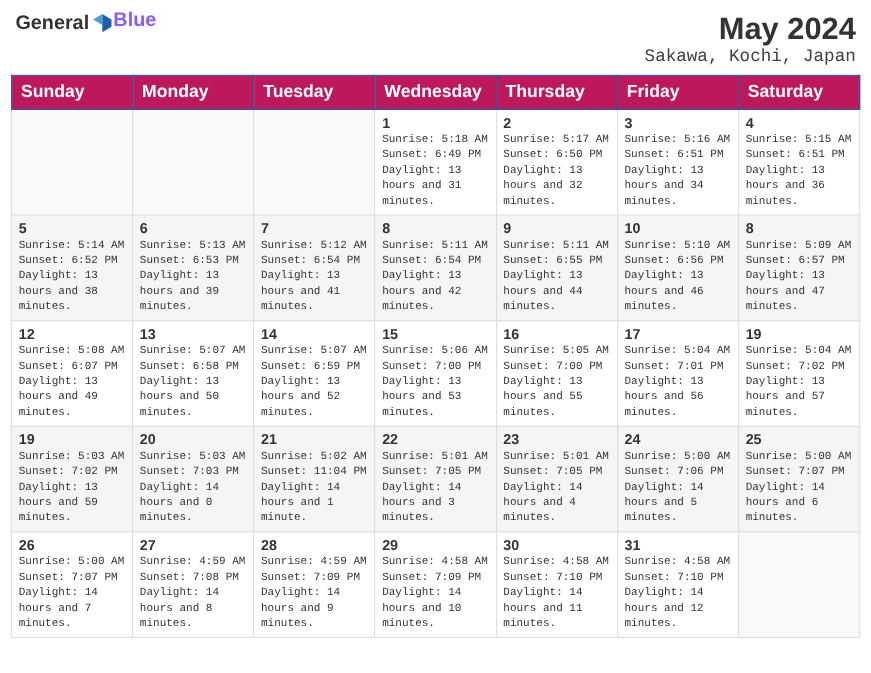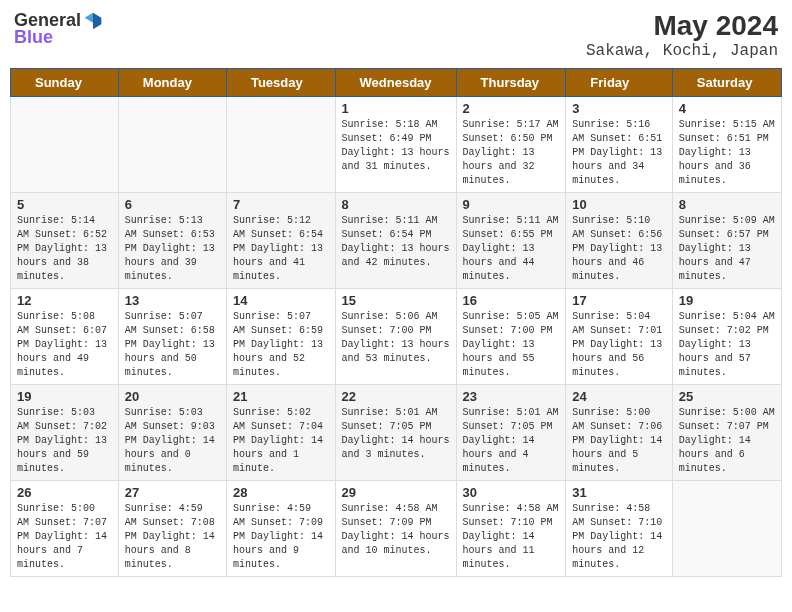--- a/index.html
+++ b/index.html
@@ -49,26 +49,26 @@
       font-size: 16px;
       color: #404040;
       font-family: Liberation Mono, monospace;
     }
     .calendar {
       width: 100%;
       border-collapse: collapse;
       border: 1px solid #ccc;
     }
     .calendar th {
-      background-color: #a16207;
+      background-color: #be185d;
       color: #fff;
-      font-size: 13px;
+      font-size: 16px;
       font-weight: bold;
       text-align: left;
-      padding: 6px 24px;
+      padding: 6px 8px;
       border: 1px solid #1a5fa8;
     }
     .calendar td {
       vertical-align: top;
       padding: 4px 6px;
       border: 1px solid #ddd;
       width: calc(100% / 7);
       min-height: 80px;
       background: #fff;
     }
@@ -90,21 +90,21 @@
     }
     .empty-cell {
       background: #f9f9f9 !important;
     }
   </style>
 </head>
 <body>
 
 <div class="header">
   <div class="logo">
-    <div style="display:flex; flex-direction:column; align-items:flex-start;">
+    <div style="display:flex; flex-direction:row; align-items:center;">
       <div style="display:flex; align-items:center;">
         <span class="logo-text-general">General</span>
         <svg class="logo-icon" viewBox="0 0 24 24" xmlns="http://www.w3.org/2000/svg">
           <path d="M12 2 L22 8 L22 16 L12 22 L12 2Z" fill="#1a5fa8"></path>
           <path d="M12 2 L2 8 L12 14Z" fill="#4a9fd4"></path>
         </svg>
       </div>
       <span class="logo-text-blue" style="margin-top:-4px;">Blue</span>
     </div>
   </div>
@@ -266,28 +266,28 @@
         <td>
           <span class="day-number">19</span>
           <div class="day-info">Sunrise: 5:03 AM
 Sunset: 7:02 PM
 Daylight: 13 hours
 and 59 minutes.</div>
         </td>
         <td>
           <span class="day-number">20</span>
           <div class="day-info">Sunrise: 5:03 AM
-Sunset: 9:03 PM
+Sunset: 7:03 PM
 Daylight: 14 hours
 and 0 minutes.</div>
         </td>
         <td>
           <span class="day-number">21</span>
           <div class="day-info">Sunrise: 5:02 AM
-Sunset: 7:04 PM
+Sunset: 11:04 PM
 Daylight: 14 hours
 and 1 minute.</div>
         </td>
         <td>
           <span class="day-number">22</span>
           <div class="day-info">Sunrise: 5:01 AM
 Sunset: 7:05 PM
 Daylight: 14 hours
 and 3 minutes.</div>
         </td>

